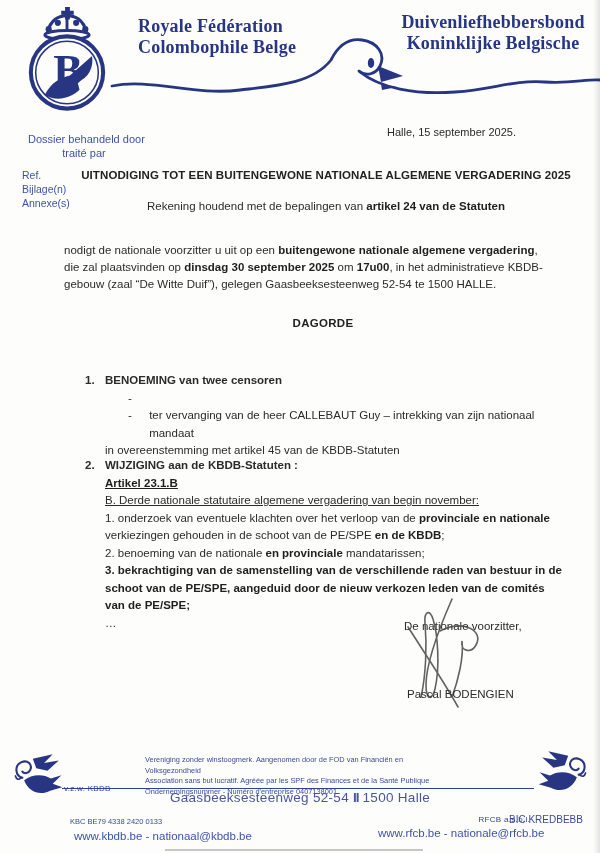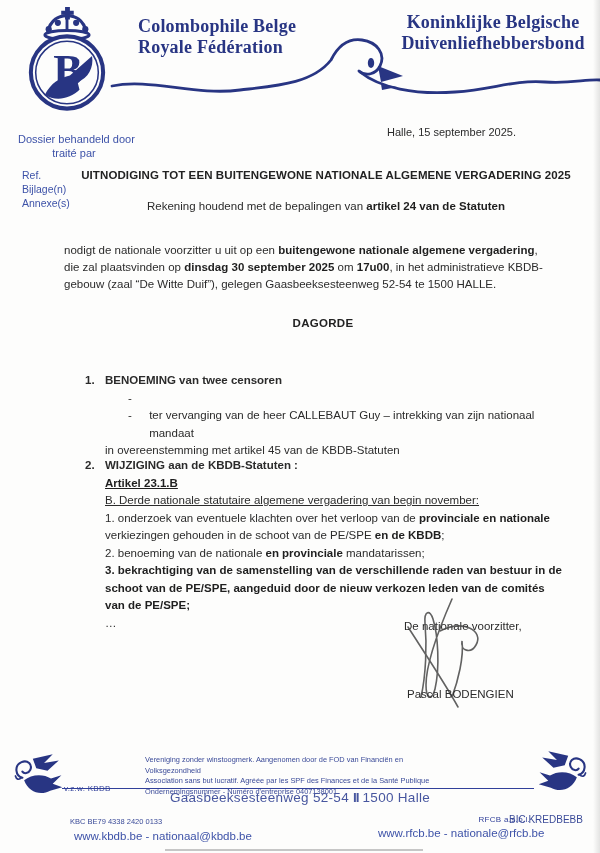--- a/index.html
+++ b/index.html
@@ -12,21 +12,21 @@
   .abs{position:absolute;}
 
   
   .org{font-family:"Liberation Serif",serif; font-weight:bold; color:#283583; line-height:21px; font-size:18px; letter-spacing:.2px;}
   .org-fr{left:138px; top:16px;}
   .org-nl{left:398px; top:12px; width:190px; text-align:center;}
   .dove-art{left:0; top:0;}
 
   
   .date-line{right:84px; top:126px; font-size:11px; color:#2b2b2b;}
-  .meta{left:18px; top:132px; font-size:11px; line-height:14px; color:#3d52a8;}
+  .meta{left:28px; top:132px; font-size:11px; line-height:14px; color:#3d52a8;}
   .meta .fr{text-align:center; width:112px;}
   .refs{left:22px; top:168px; font-size:10.5px; line-height:14px; color:#3d52a8;}
   .doc-title{left:70px; right:18px; top:169px; text-align:center; font-weight:bold; font-size:11.5px; color:#222; letter-spacing:.1px;}
   .doc-subtitle{left:70px; right:18px; top:200px; text-align:center; font-size:11.5px; color:#2b2b2b;}
 
   
   .intro{left:64px; width:486px; top:242px; font-size:11.5px; line-height:17px; color:#2b2b2b;}
   .dagorde{left:0; right:0; top:317px; padding-left:46px; text-align:center; font-weight:bold; font-size:11.5px; color:#222; letter-spacing:.3px;}
   b,strong{color:#1f1f1f;}
   .agenda-item{font-size:11.5px; line-height:17.5px; color:#2b2b2b;}
@@ -78,27 +78,27 @@
       <circle cx="65" cy="24" r="3.2" fill="#283583" stroke="none"></circle>
       <ellipse cx="46" cy="30" rx="23" ry="4.6" stroke-width="3"></ellipse>
       <circle cx="46" cy="69" r="37.5" stroke-width="4.2" fill="#fdfdfc"></circle>
       <circle cx="46" cy="69" r="32.5" stroke-width="1.6"></circle>
     </g>
     <text x="47" y="82" text-anchor="middle" font-family="Liberation Serif, serif" font-size="46" font-weight="bold" fill="#283583">B</text>
     <path d="M23,92 C29,80 39,74 49,72 L72,52 C74,64 68,75 57,79 L59,87 C49,97 33,99 23,92 Z" fill="#283583"></path>
   </svg>
 
   <div class="abs org org-fr">
+    <div>Royale Fédération</div>
     <div>Colombophile Belge</div>
-    <div>Royale Fédération</div>
   </div>
 
   <div class="abs org org-nl">
+    <div>Duivenliefhebbersbond</div>
     <div>Koninklijke Belgische</div>
-    <div>Duivenliefhebbersbond</div>
   </div>
 
   <svg class="abs dove-art" width="600" height="115" viewBox="0 0 600 115">
     <g fill="none" stroke="#283583" stroke-width="2.8" stroke-linecap="round">
       <path d="M112,86 C150,78 195,96 240,90 C275,86 312,84 331,60 C338,46 348,38 362,40 C377,42 386,54 380,66 C376,74 366,77 359,71"></path>
       <path d="M360,72 C380,88 415,95 455,92 C495,89 512,80 545,82 C570,84 586,79 600,80"></path>
     </g>
     <ellipse cx="371" cy="63" rx="3.2" ry="5" fill="#283583"></ellipse>
     <path d="M378,66 L403,76 L381,82 Z" fill="#283583"></path>
     <path d="M381,84 L397,87 L382,90 Z" fill="#283583"></path>

